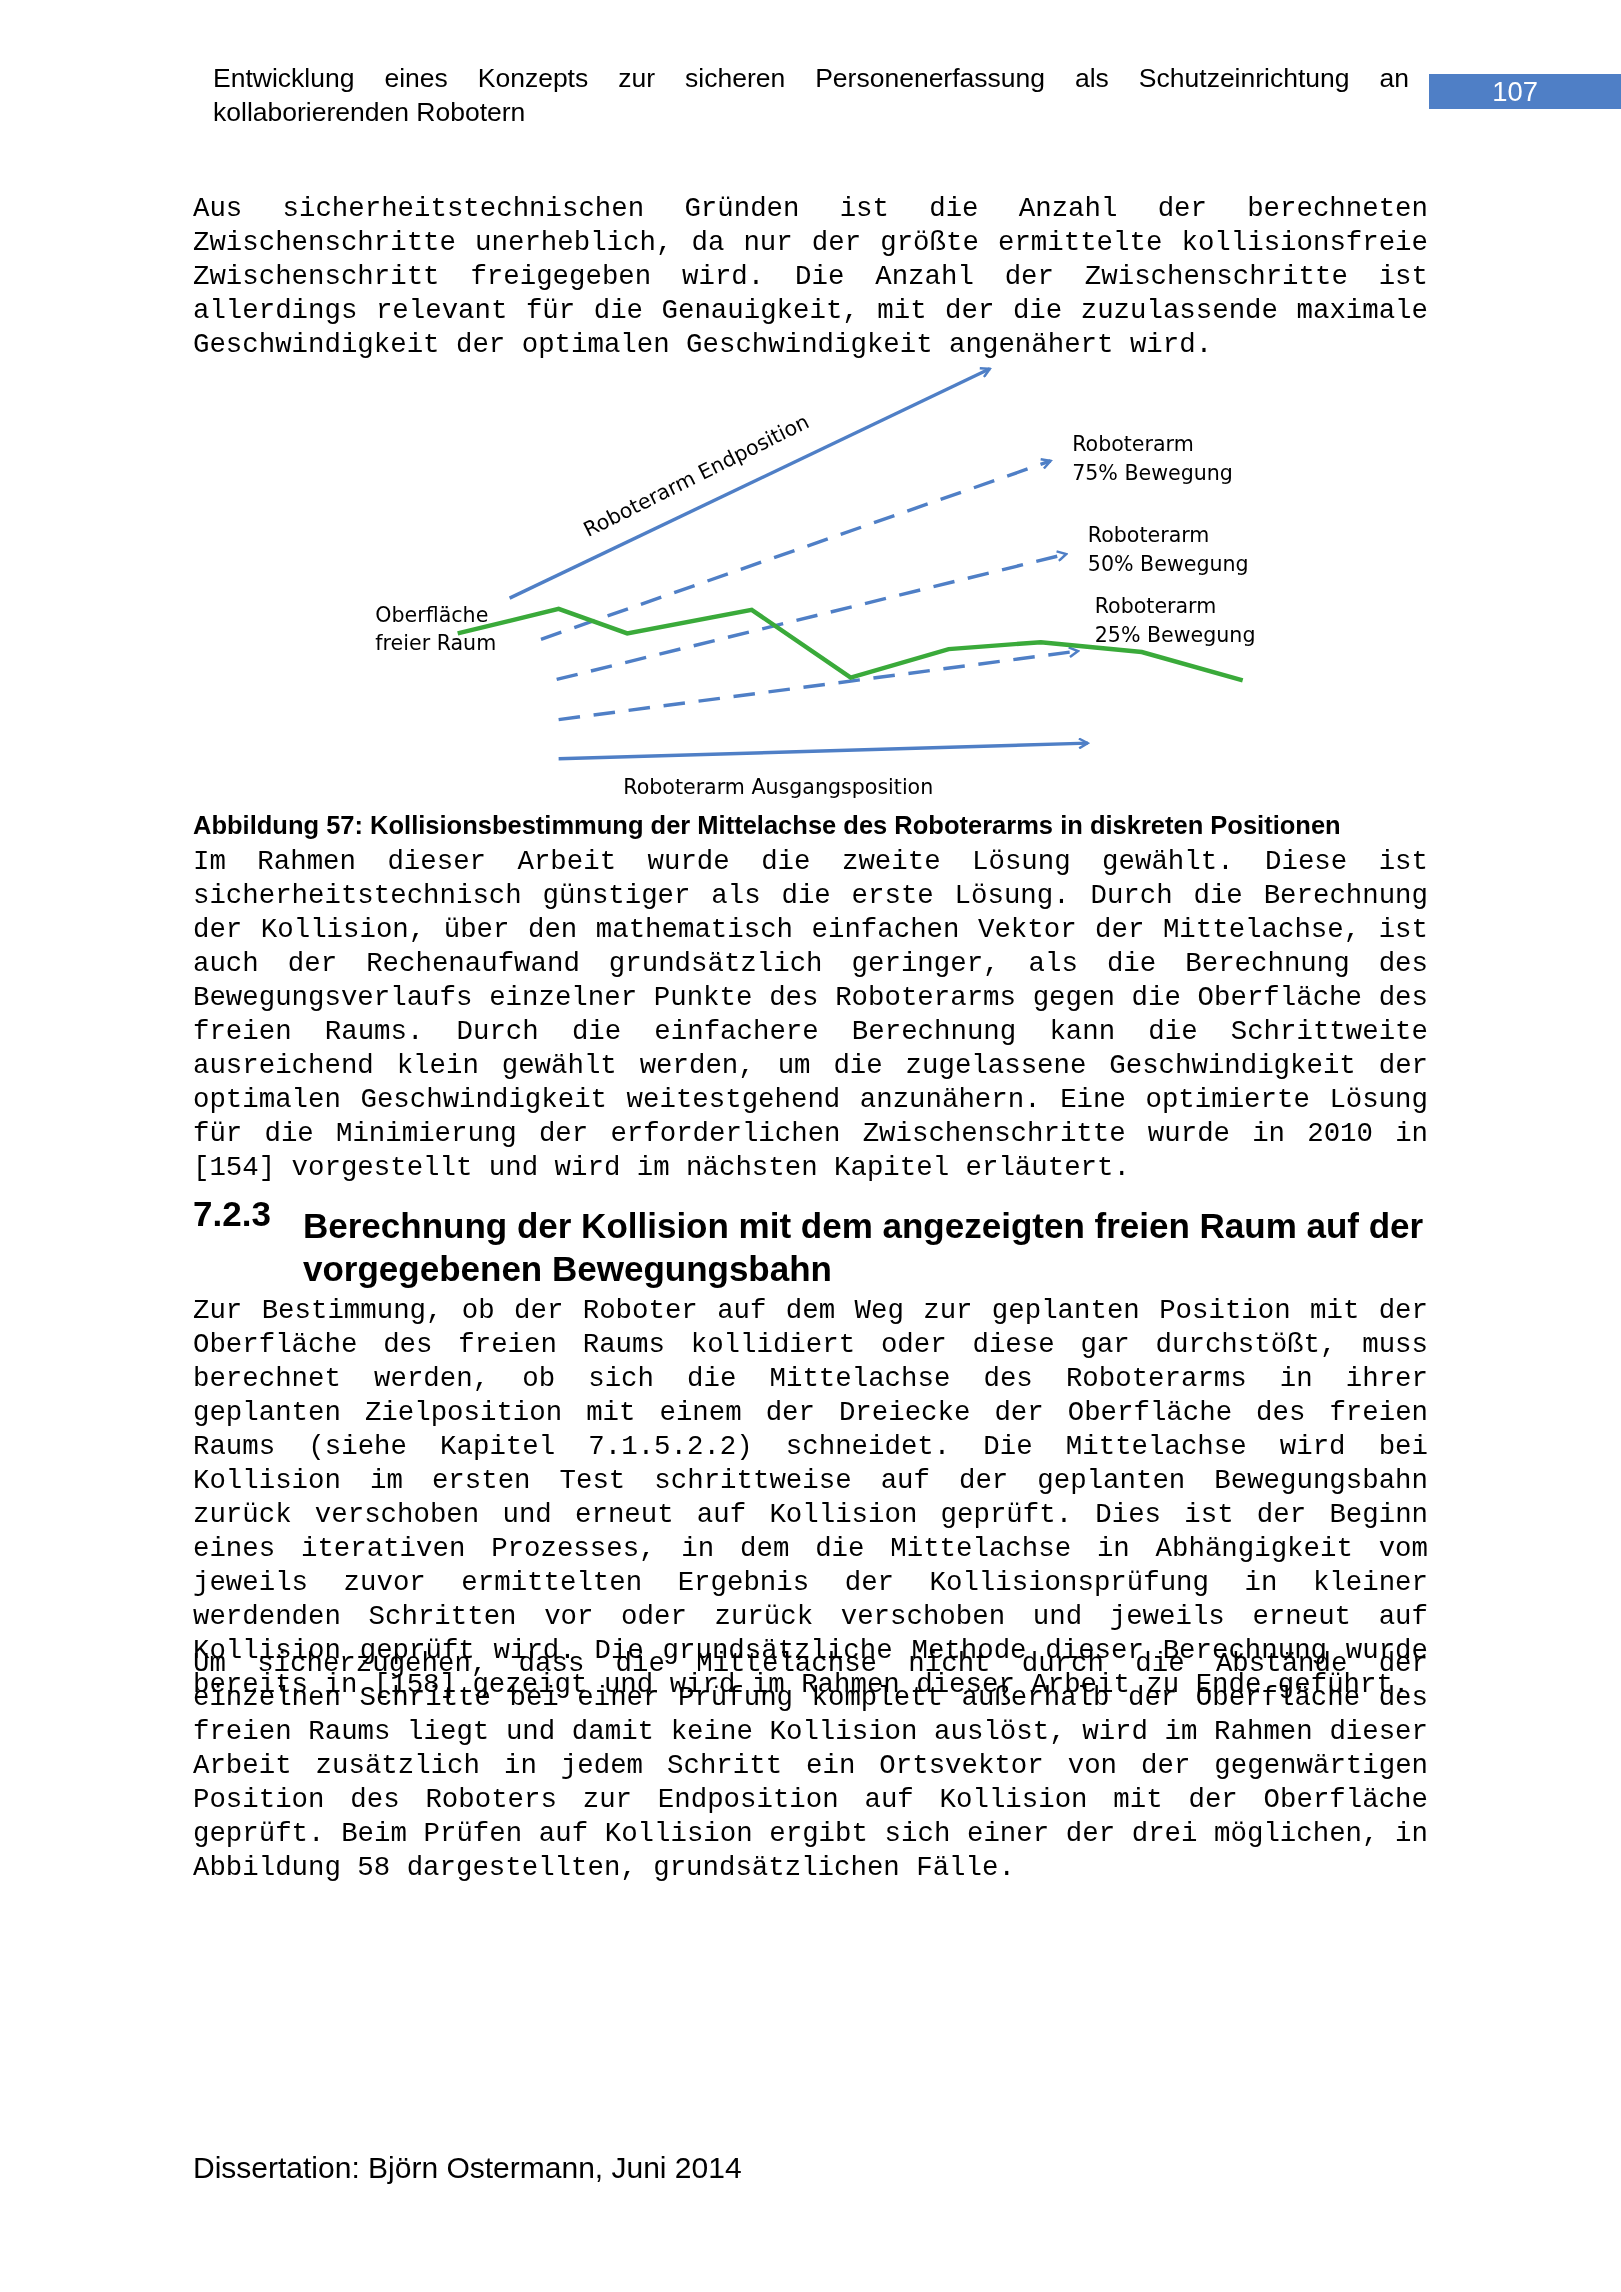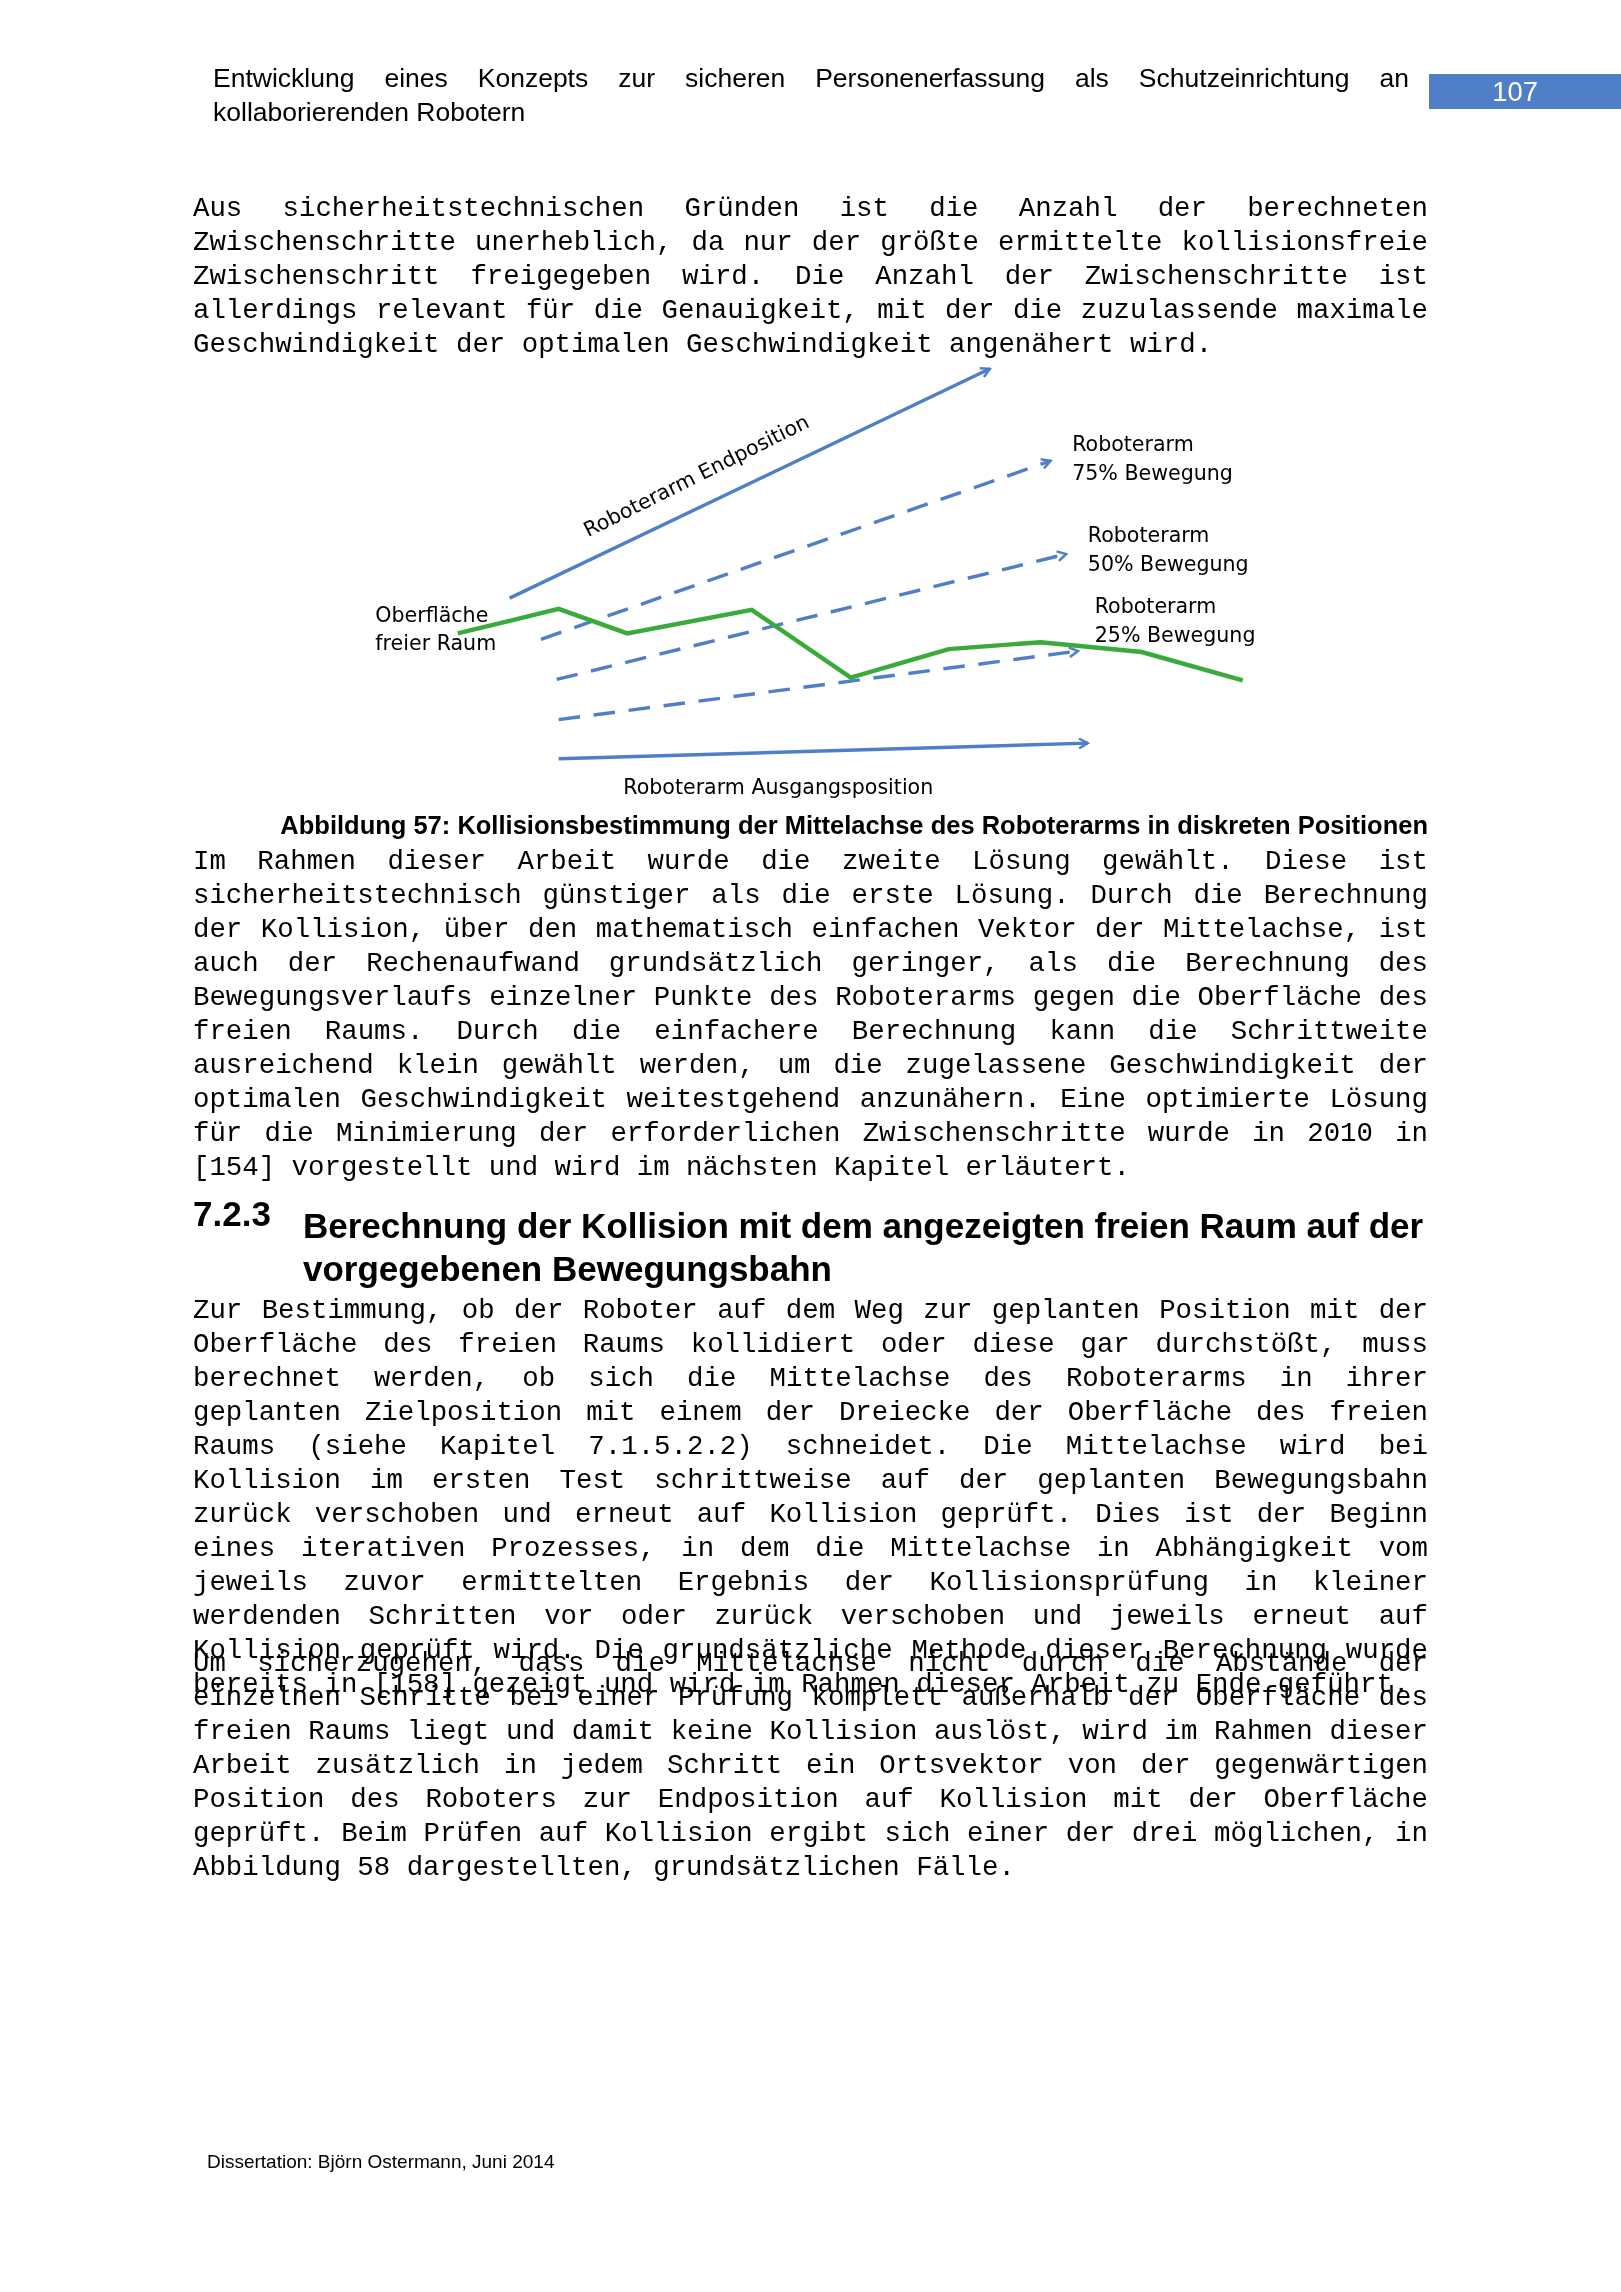--- a/index.html
+++ b/index.html
@@ -6,26 +6,26 @@
   body { width: 1621px; height: 2293px; position: relative; overflow: hidden;
          font-family: "Liberation Sans", sans-serif; color: #000; }
   .hdr { position: absolute; left: 213px; top: 61px; width: 1196px;
          font-size: 26.5px; line-height: 34px; text-align: justify; }
   .pagenum { position: absolute; left: 1429px; top: 74px; width: 192px; height: 35px;
              background: #4f7fc6; color: #fff; font-size: 27.4px; line-height: 35px;
              text-align: center; padding-right: 19.6px; box-sizing: border-box; }
   .para { position: absolute; left: 193px; width: 1235px; font-size: 27.4px;
           line-height: 34px; text-align: justify; text-align-last: left; margin: 0; font-family: Liberation Mono, monospace; }
   .caption { position: absolute; left: 193px; top: 810px; width: 1235px; font-size: 25.5px;
-             font-weight: bold; text-align: right; line-height: 31px; }
+             font-weight: bold; text-align: left; line-height: 31px; }
   .section { position: absolute; left: 193px; top: 1192px; width: 1235px;
              font-size: 35px; font-weight: bold; line-height: 43px; }
   .section .num { position: absolute; left: 0; top: 0; }
   .section .title { position: absolute; left: 110px; top: 12px; width: 1127px; }
-  .footer { position: absolute; left: 207px; top: 2151px; font-size: 19px; text-align: center; }
+  .footer { position: absolute; left: 193px; top: 2151px; font-size: 30px; text-align: center; }
   #diagram { position: absolute; left: 0; top: 0; }
   .dlabel { font-family: "DejaVu Sans", sans-serif; font-size: 21px; fill: #000; }
 </style>
 </head>
 <body>
 
 <div class="hdr">Entwicklung eines Konzepts zur sicheren Personenerfassung als Schutzeinrichtung an kollaborierenden Robotern</div>
 <div class="pagenum">107</div>
 
 <p class="para" style="top:192px;">Aus sicherheitstechnischen Gründen ist die Anzahl der berechneten Zwischenschritte unerheblich, da nur der größte ermittelte kollisionsfreie Zwischenschritt freigegeben wird. Die Anzahl der Zwischenschritte ist allerdings relevant für die Genauigkeit, mit der die zuzulassende maximale Geschwindigkeit der optimalen Geschwindigkeit angenähert wird.</p>

